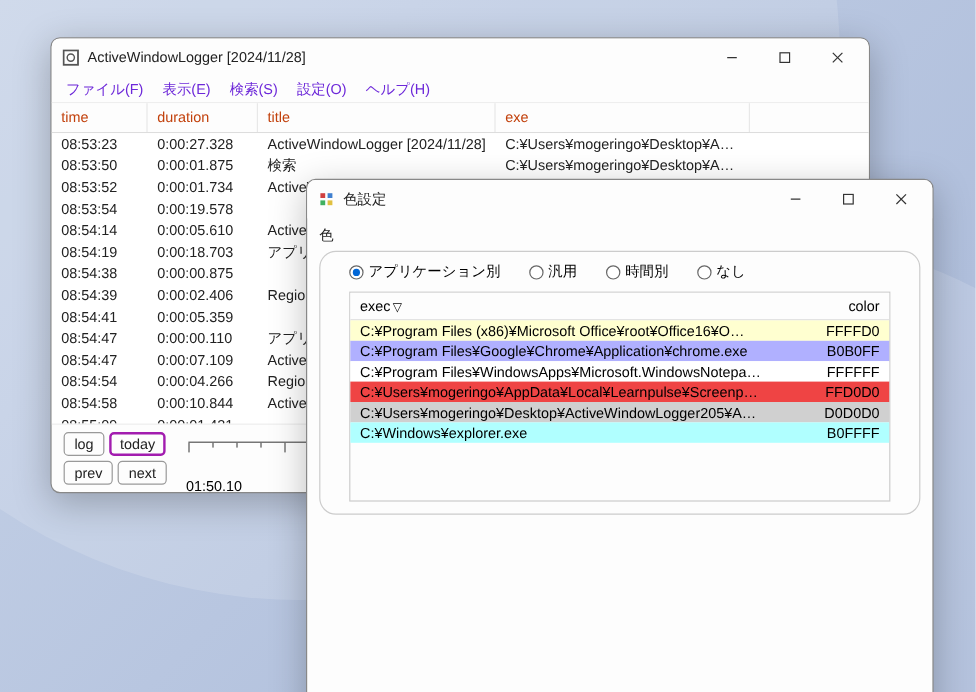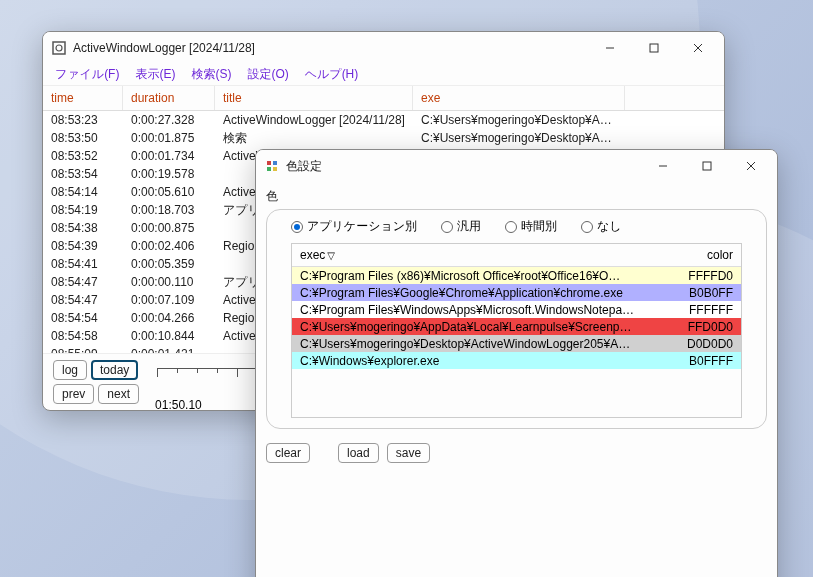--- a/index.html
+++ b/index.html
@@ -18,21 +18,21 @@
 .th { padding: 5px 8px; font-size: 12px; color: #c2410c; border-right: 1px solid #e8e8e8; white-space: nowrap; overflow: hidden; text-overflow: ellipsis; }
 .tr { display: flex; height: 18px; align-items: center; }
 .td { padding: 1px 8px; font-size: 12px; color: #222; white-space: nowrap; overflow: hidden; text-overflow: ellipsis; }
 .w0 { width: 80px; }
 .w1 { width: 92px; }
 .w2 { width: 198px; }
 .w3 { width: 212px; }
 .bottom-controls { display: flex; align-items: center; padding: 6px 10px; gap: 4px; border-top: 1px solid #eee; }
 .bottom-controls .row2 { display:flex; gap:4px; }
 .btn { background: #fdfdfd; border: 1px solid #999; border-radius: 4px; padding: 2px 8px; font-size: 12px; color: #222; cursor: pointer; }
-.btn.active { border: 2px solid #0c4a6e; padding:1px 7px;}
+.btn.active { border: 2px solid #a21caf; padding:1px 7px;}
 .timeline { flex: 1; height: 28px; position: relative; margin-left: 6px; border-top:1px solid #555;}
 .timeline .tick { position:absolute; top:0; width:1px; height:6px; background:#555; }
 .timelabel { position: absolute; bottom: -16px; left: 4px; font-size: 12px; }
 .colgroup { padding: 6px 10px 4px; display:flex; flex-direction:column; }
 .grouplabel { font-size: 12px; color: #222; margin-bottom: 4px; }
 .groupbox { border: 1px solid #ccc; border-radius: 14px; padding: 8px 24px 10px; }
 .radios { display: flex; gap: 24px; align-items: center; margin-bottom: 8px; }
 .radio { display: flex; align-items: center; gap: 4px; font-size: 12px; }
 .radio .dot { width: 12px; height: 12px; border: 1px solid #666; border-radius: 50%; display: flex; align-items: center; justify-content: center; background:#fff;}
 .radio.selected .dot::after { content:""; width: 6px; height: 6px; background: #0066d6; border-radius: 50%; }
@@ -301,23 +301,17 @@
               <div class="ctd cw1">D0D0D0</div>
             </div>
             <div class="ctr" style="background: rgb(176, 255, 255); gap: 24px;">
               <div class="ctd cw0">C:¥Windows¥explorer.exe</div>
               <div class="ctd cw1">B0FFFF</div>
             </div>
           </div>
       </div>
     </div>
   </div>
-  <div class="dlgbtns">
-    <button class="btn">clear</button>
-    <span style="width:12px;"></span>
-    <button class="btn">load</button>
-    <button class="btn">save</button>
-  </div>
   <div style="flex:1"></div>
   <div class="footerbtn">
     <button class="btn wide">close</button>
   </div>
 </div>
 
 </body></html>

